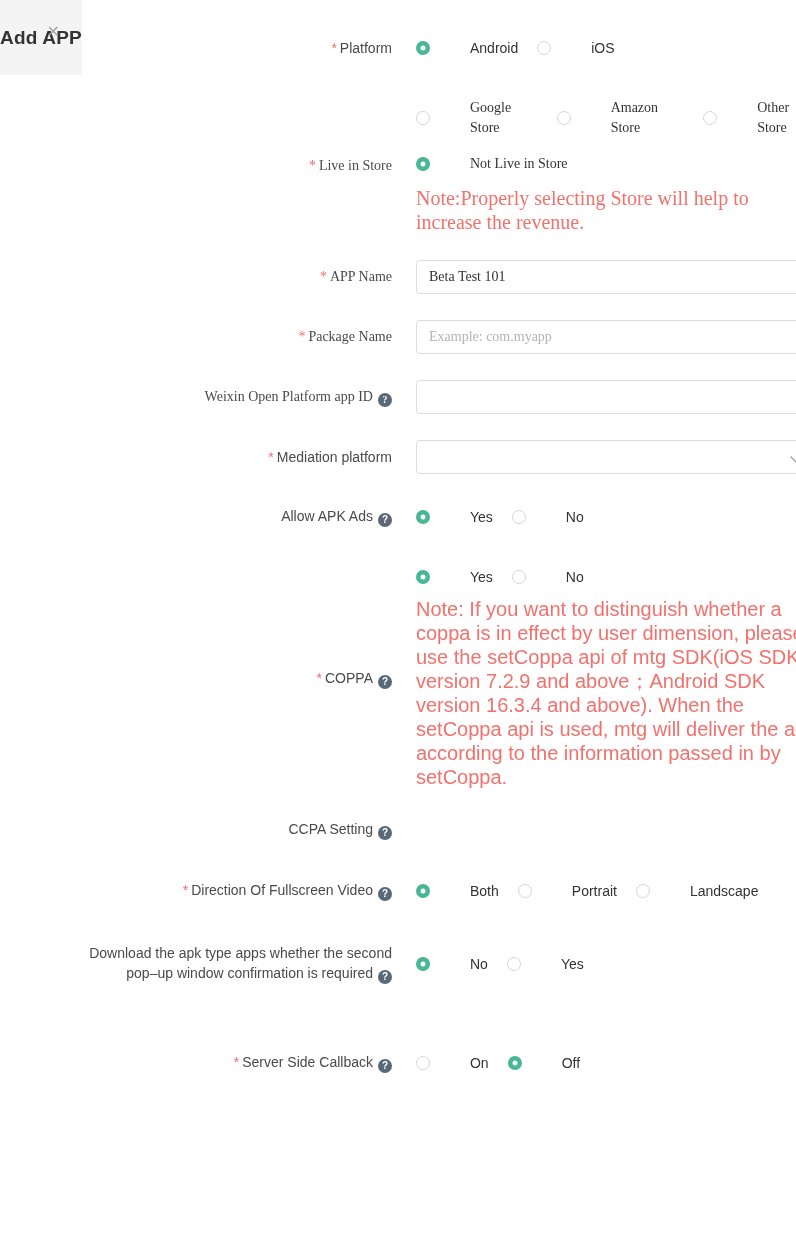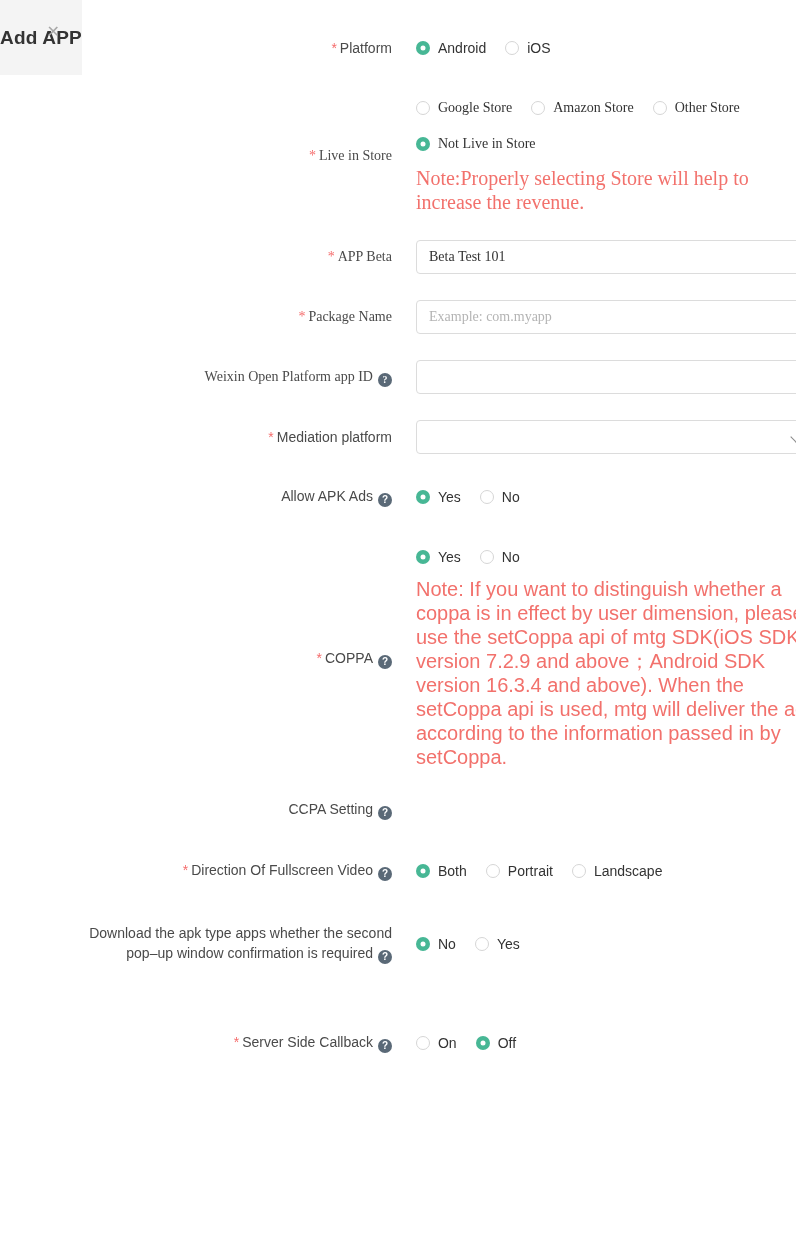--- a/index.html
+++ b/index.html
@@ -20,21 +20,21 @@
   .input-row .lbl { line-height:34px; }
   .req { color:#f56c6c; margin-right:3px; }
 
   .tin { width:400px; height:34px; border:1px solid #dcdcdc; border-radius:4px; padding:0 12px; font-size:14px; color:#333; font-family:inherit; outline:none; background:#fff; }
   .tin::placeholder { color:#b4b4b4; }
 
   .select { position:relative; width:400px; height:34px; border:1px solid #dcdcdc; border-radius:4px; background:#fff; cursor:pointer; }
   .chev { position:absolute; right:15px; top:12px; width:8px; height:8px; border-right:1.4px solid #8a8a8a; border-bottom:1.4px solid #8a8a8a; transform:rotate(45deg); }
 
   .opts { display:flex; align-items:center; }
-  .opt { display:inline-flex; align-items:center; margin-right:19px; cursor:pointer; line-height:20px; }
+  .opt { display:inline-flex; align-items:center; margin-right:19px; cursor:pointer; line-height:20px;gap:32px; }
   .opt:last-child { margin-right:0; }
   .radio { width:14px; height:14px; border-radius:50%; border:1px solid #d6d6d6; background:#fff; margin-right:8px; position:relative; flex:0 0 auto; }
   .opt.on .radio { border:none; background:#47b795; }
   .opt.on .radio::after { content:""; position:absolute; left:50%; top:50%; width:5px; height:5px; border-radius:50%; background:#fff; transform:translate(-50%,-50%); }
   .olabel { font-size:14px; color:#333; }
 
   .cbx { width:14px; height:14px; border:1px solid #d6d6d6; border-radius:2px; background:#fff; margin-right:10px; flex:0 0 auto; }
 
   .help { display:inline-flex; align-items:center; justify-content:center; width:14px; height:14px; border-radius:50%; background:#5a6977; color:#fff; font-size:10px; font-weight:bold; margin-left:5px; vertical-align:-2px; cursor:pointer; line-height:1; }
 
@@ -101,21 +101,21 @@
           <span class="opt on">
               <span class="radio"></span>
               <span class="olabel">Not Live in Store</span>
             </span>
         </div>
         <div class="note mt12">Note:Properly selecting Store will help to increase the revenue.</div>
       </div>
     </div>
 
     <div class="row input-row mb26">
-      <div class="lbl"><span class="req">*</span><span>APP Beta</span></div>
+      <div class="lbl"><span class="req">*</span><span>APP Name</span></div>
       <div class="ctl">
         <input class="tin" type="text" value="Beta Test 101" style="">
       </div>
     </div>
 
     <div class="row input-row mb26">
       <div class="lbl"><span class="req">*</span><span>Package Name</span></div>
       <div class="ctl">
         <input class="tin" type="text" placeholder="Example: com.myapp" style="">
       </div>

